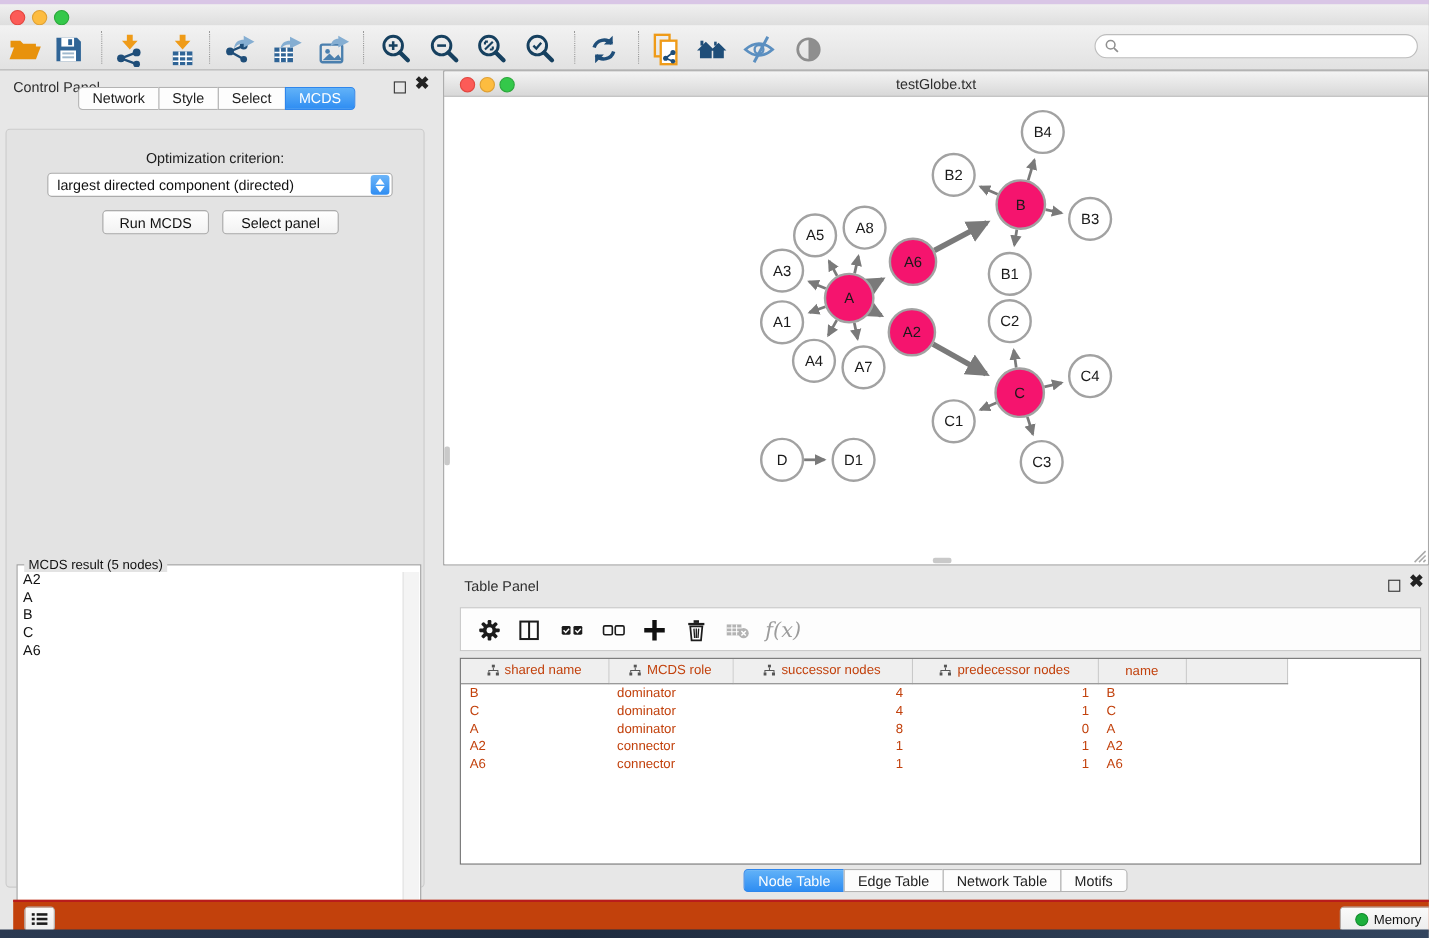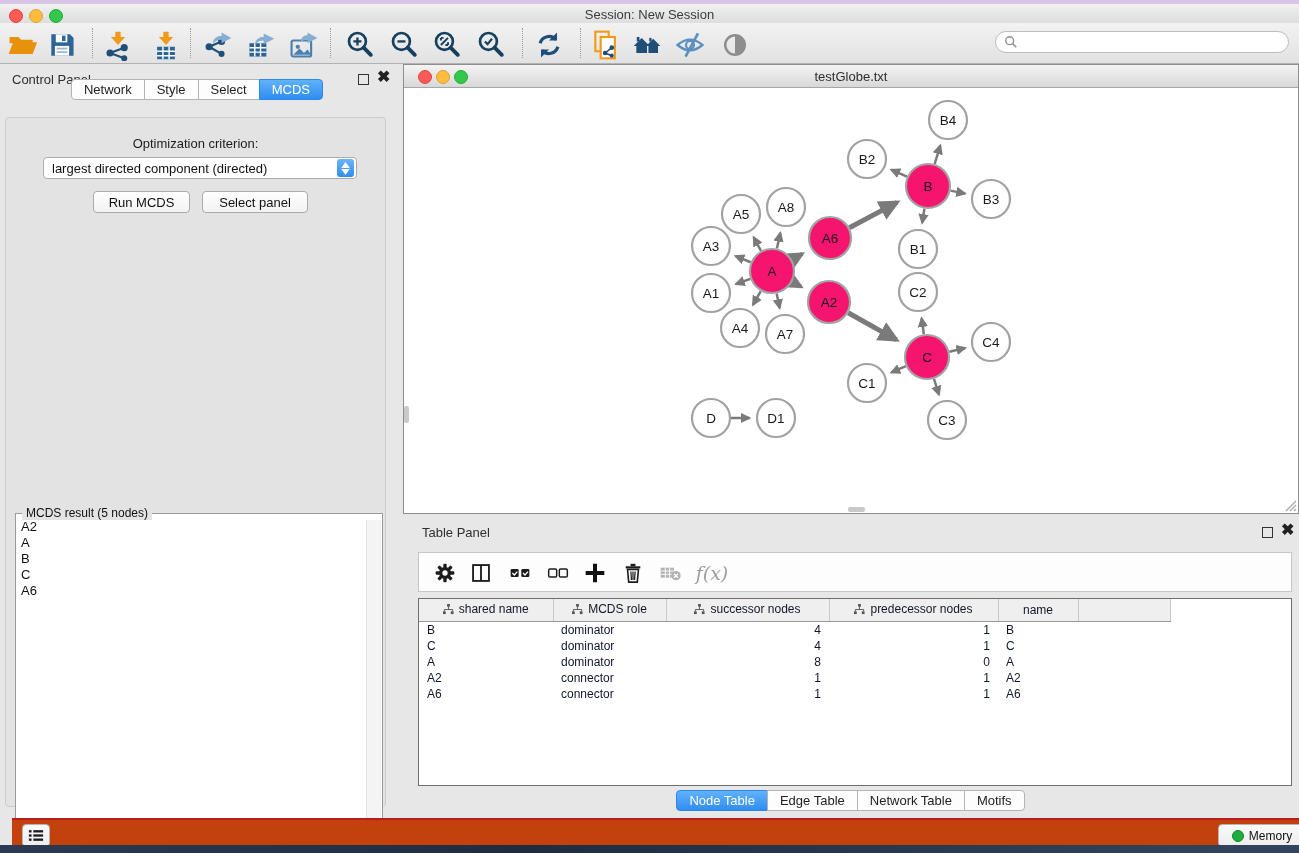--- a/index.html
+++ b/index.html
@@ -71,21 +71,21 @@
   
   .table-panel{left:403px;top:514px;width:896px;height:301px;}
   .tp-header{position:absolute;left:19px;top:11px;}
   .tp-float{position:absolute;left:859px;top:13px;}
   .tp-close{position:absolute;left:878px;top:11px;}
   .tp-toolbar{position:absolute;left:15px;top:38px;width:874px;height:40px;background:#fdfdfd;border:1px solid #c6c6c6;box-sizing:border-box;}
   .tp-icon{position:absolute;top:2px;width:36px;height:36px;display:flex;align-items:center;justify-content:center;}
   .fx-label{font-family:"DejaVu Serif",serif;font-style:italic;font-size:19px;color:#9c9c9c;}
   .node-table{position:absolute;left:15px;top:84px;width:874px;height:188px;background:#fff;border:1px solid #6f6f6f;
     box-sizing:border-box;overflow:hidden;}
-  table.grid{border-collapse:collapse;width:752px;table-layout:fixed;font-size:12px;color:#0f172a;}
+  table.grid{border-collapse:collapse;width:752px;table-layout:fixed;font-size:12px;color:#c2410c;}
   table.grid th{height:20px;background:#efefef;border-bottom:1px solid #9a9a9a;border-right:1px solid #c9c9c9;
     font-weight:normal;text-align:center;white-space:nowrap;overflow:hidden;}
   table.grid th .hdr-wrap{display:inline-flex;align-items:center;gap:5px;}
   table.grid td{height:16px;padding:0 8px;white-space:nowrap;overflow:hidden;}
   td.num{text-align:right;padding-right:14px;}
   .tp-tabs{position:absolute;left:0;top:276px;width:100%;text-align:center;}
 
   
   .statusbar{left:12px;top:818px;width:1299px;height:27px;border-top:2px solid #b91c1c;background:#c2410c;}
   .sb-btn{position:absolute;top:4px;height:23px;border:1px solid #b5b5b5;border-radius:4px;background:linear-gradient(#fafafa,#ededed);
@@ -98,21 +98,20 @@
 </head>
 <body>
 
 <div class="screen">
 
   <div class="abs desktop-strip-top"></div>
   <div class="abs titlebar">
     <span class="traffic t-red"></span>
     <span class="traffic t-yellow"></span>
     <span class="traffic t-green"></span>
-    <div class="app-title">Session: New Session</div>
   </div>
 
   <div class="abs toolbar">
     <span class="tb-icon" style="left:4px">
       <svg width="32" height="32" viewBox="0 0 36 36">
           <path d="M4 9h10l3 3h13v4H4z" fill="#e8920c"></path>
           <path d="M3 28 L8 15 h27 l-5 13z" fill="#e8920c"></path>
         </svg>
     </span>
     <span class="tb-icon" style="left:44px">

